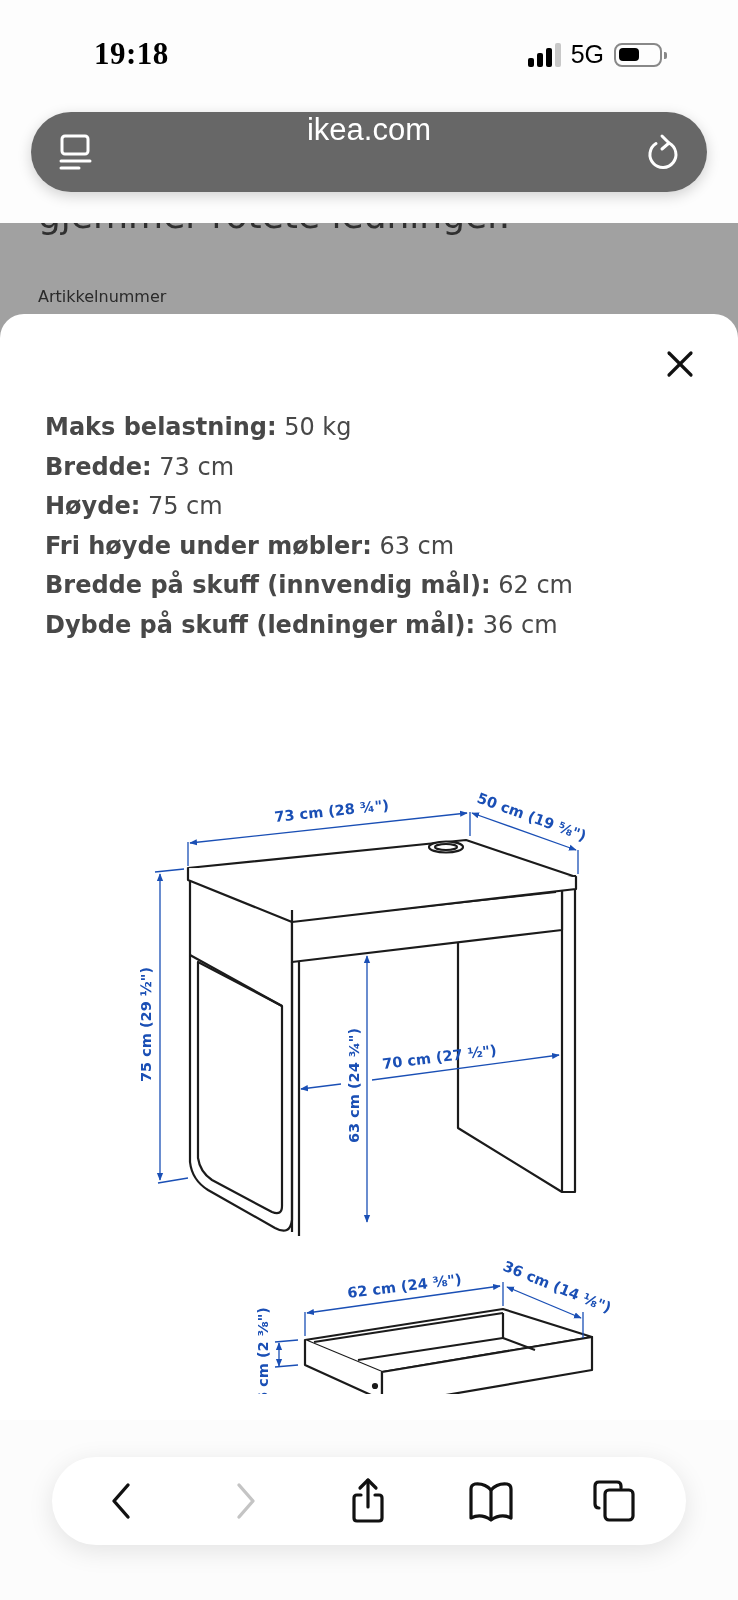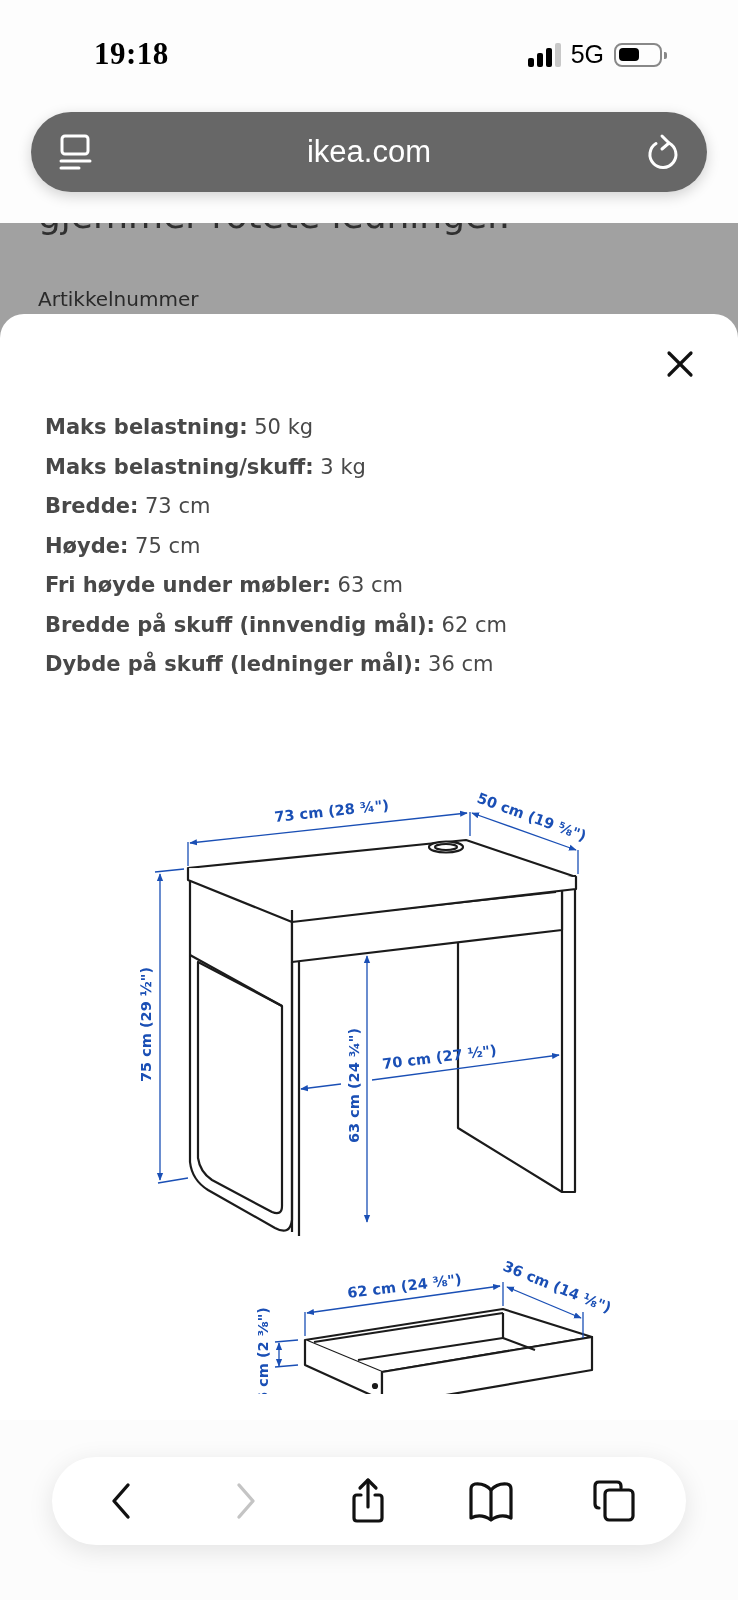--- a/index.html
+++ b/index.html
@@ -12,37 +12,37 @@
   .status-right { position: absolute; right: 76px; top: 40px; display: flex; align-items: center; gap: 10px; text-align: center; }
   .signal { display: flex; align-items: flex-end; gap: 3px; height: 24px; }
   .signal span { width: 6px; background: #000; border-radius: 2px; display: block; }
   .signal span.dim { background: #c8c8c8; }
   .net-label { font-family: "Liberation Sans", sans-serif; font-size: 25px; font-weight: 400; color: #000; }
   .battery { position: relative; width: 48px; height: 24px; border: 2.5px solid #888; border-radius: 8px; }
   .battery .fill { position: absolute; left: 3px; top: 3px; width: 20px; height: 13px; background: #000; border-radius: 4px; }
   .battery .tip { position: absolute; right: -7px; top: 7px; width: 3px; height: 7px; background: #888; border-radius: 0 2px 2px 0; }
 
   
-  .address-bar { position: absolute; left: 31px; top: 112px; width: 676px; height: 80px; border-radius: 40px; background: #676767; box-shadow: 0 4px 14px rgba(0,0,0,0.18); display: flex; align-items: center; justify-content: center; z-index: 3; }
+  .address-bar { position: absolute; left: 31px; top: 112px; width: 676px; height: 80px; border-radius: 40px; background: #676767; box-shadow: 0 4px 14px rgba(0,0,0,0.18); display: flex; justify-content: center; z-index: 3; }
   .address-bar .url { color: #fff; font-family: "Liberation Sans", sans-serif; font-size: 31px; }
   .address-bar .reader-icon { position: absolute; left: 28px; top: 22px; width: 34px; height: 38px; }
   .address-bar .reload-icon { position: absolute; right: 26px; top: 20px; width: 36px; height: 40px; }
   .status-bar-fade { position: absolute; top: 108px; left: 0; width: 738px; height: 115px; background: #fdfdfd; z-index: 1; }
 
   
   .bg-page { position: absolute; top: 223px; left: 0; width: 738px; height: 1377px; background: #a1a1a1; z-index: 0; overflow: hidden; }
   .bg-page .bg-heading { position: absolute; left: 38px; top: -28px; font-family: "DejaVu Sans", sans-serif; font-size: 36px; color: #303030; white-space: nowrap; }
-  .bg-page .bg-label { position: absolute; left: 38px; top: 64px; font-family: "DejaVu Sans", sans-serif; font-size: 20px; color: #2a2a2a; }
+  .bg-page .bg-label { position: absolute; left: 38px; top: 64px; font-family: "DejaVu Sans", sans-serif; font-size: 16px; color: #2a2a2a; }
 
   
   .sheet { position: absolute; left: 0; top: 314px; width: 738px; height: 1286px; background: #fff; border-radius: 24px 24px 0 0; z-index: 2; }
   .close-button { position: absolute; right: 38px; top: 30px; width: 40px; height: 40px; display: flex; align-items: center; justify-content: center; cursor: pointer; }
 
   .specs { position: absolute; left: 45px; top: 94px; }
-  .spec-row { font-family: "DejaVu Sans", sans-serif; font-size: 21px; line-height: 39.5px; color: #484848; white-space: nowrap; }
+  .spec-row { font-family: "DejaVu Sans", sans-serif; font-size: 24px; line-height: 39.5px; color: #484848; white-space: nowrap; }
   .spec-row .k { font-weight: 700; color: #484848; }
   .spec-row .v { font-weight: 400; color: #484848; }
 
   .drawing { position: absolute; left: 0; top: 440px; width: 738px; height: 640px; }
 
   
   .toolbar { position: absolute; left: 52px; top: 1457px; width: 634px; height: 88px; border-radius: 44px; background: #fff; box-shadow: 0 6px 26px rgba(0,0,0,0.10); z-index: 4; display: flex; align-items: center; justify-content: space-between; padding: 0 44px 0 42px; }
   .tb-btn { width: 56px; height: 56px; display: flex; align-items: center; justify-content: center; cursor: pointer; }
   .bottom-fade { position: absolute; left: 0; top: 1420px; width: 738px; height: 180px; background: #fcfcfc; z-index: 3; }
 </style>
@@ -88,21 +88,20 @@
 <div class="sheet">
   <div class="close-button">
     <svg width="28" height="28" viewBox="0 0 28 28">
       <line x1="3" y1="3" x2="25" y2="25" stroke="#111" stroke-width="3.2" stroke-linecap="round"></line>
       <line x1="25" y1="3" x2="3" y2="25" stroke="#111" stroke-width="3.2" stroke-linecap="round"></line>
     </svg>
   </div>
 
   <div class="specs">
     <div class="spec-row"><span class="k">Maks belastning:</span> <span class="v">50 kg</span></div>
-    <div class="spec-row"><span class="k">Maks belastning/skuff:</span> <span class="v">3 kg</span></div>
     <div class="spec-row"><span class="k">Bredde:</span> <span class="v">73 cm</span></div>
     <div class="spec-row"><span class="k">Høyde:</span> <span class="v">75 cm</span></div>
     <div class="spec-row"><span class="k">Fri høyde under møbler:</span> <span class="v">63 cm</span></div>
     <div class="spec-row"><span class="k">Bredde på skuff (innvendig mål):</span> <span class="v">62 cm</span></div>
     <div class="spec-row"><span class="k">Dybde på skuff (ledninger mål):</span> <span class="v">36 cm</span></div>
   </div>
 
   <svg class="drawing" viewBox="0 754 738 640" width="738" height="640">
     <defs>
       <marker id="arr" viewBox="0 0 10 10" refX="9" refY="5" markerWidth="6" markerHeight="6" orient="auto-start-reverse">

